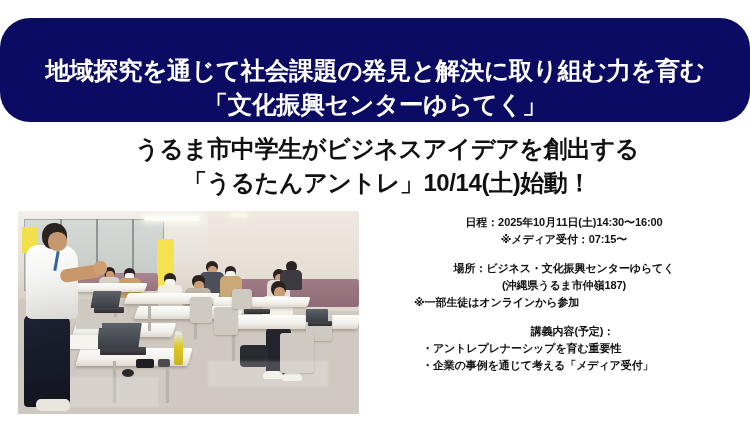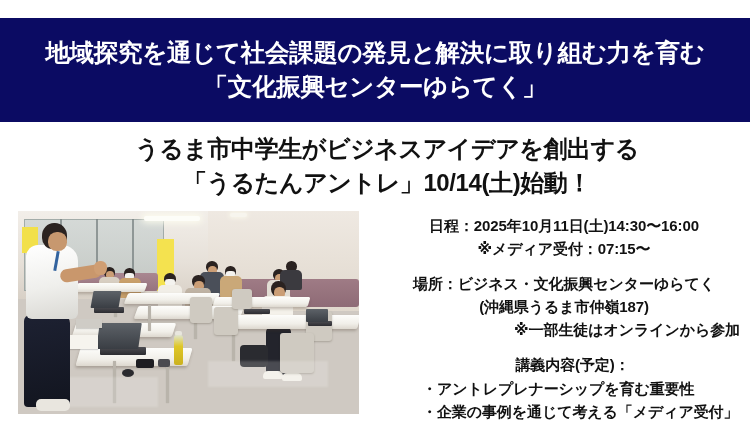--- a/index.html
+++ b/index.html
@@ -20,21 +20,22 @@
     position: absolute;
     left: 0;
     top: 18px;
     width: 750px;
     height: 104px;
     background: #0b0b63;
     box-sizing: border-box;
     display: flex;
     flex-direction: column;
     align-items: center;
-    justify-content: center;
+    justify-content: flex-end;
+    border-radius: 30px;
   }
   .banner-line {
     color: #ffffff;
     font-size: 24.5px;
     font-weight: bold;
     line-height: 1.38;
     letter-spacing: -0.3px;
     white-space: nowrap;
     text-align: center;
   }
@@ -237,30 +238,30 @@
     position: absolute; background: rgba(255,255,255,.18); filter: blur(1px);
   }
 
   
   .details {
     position: absolute;
     left: 388px;
     top: 214px;
     width: 352px;
     color: #111111;
-    font-size: 15px;
+    font-size: 11px;
     font-weight: bold;
     line-height: 1.54;
     letter-spacing: -0.1px;
   }
   .det-group { margin-bottom: 12px; }
   .det-group:last-child { margin-bottom: 0; }
   .r-left  { text-align: center;  padding-left: 17px; }
   .r-ctr   { text-align: center; }
-  .r-ctr2  { text-align: right; padding-left: 26px; }
+  .r-ctr2  { text-align: left; padding-left: 26px; }
   .r-bullet{ text-align: left; padding-left: 34px; }
 </style>
 </head>
 <body>
 
 <div class="banner">
   <div class="banner-line">地域探究を通じて社会課題の発見と解決に取り組む力を育む</div>
   <div class="banner-line">「文化振興センターゆらてく」</div>
 </div>
 

